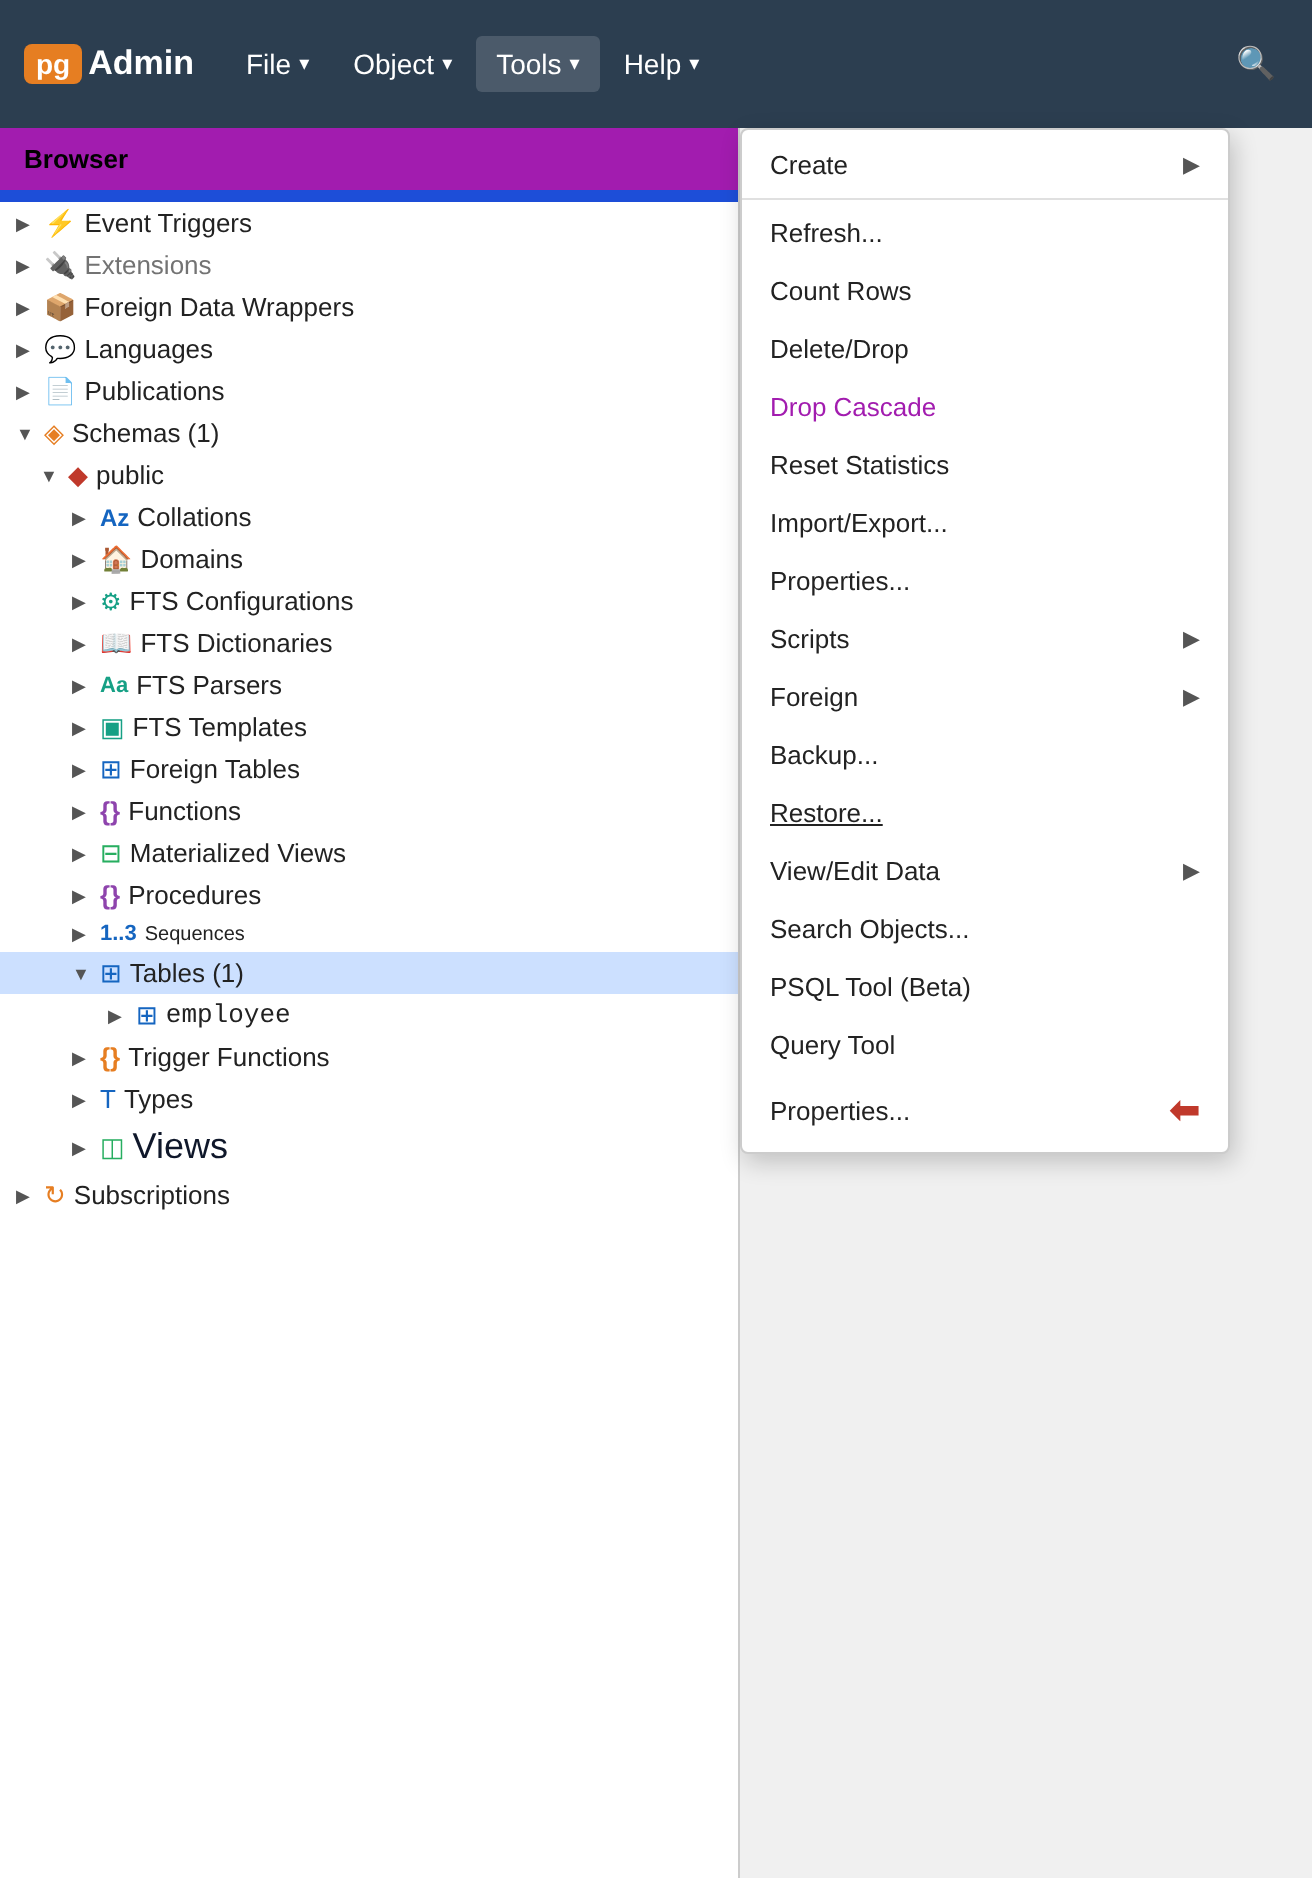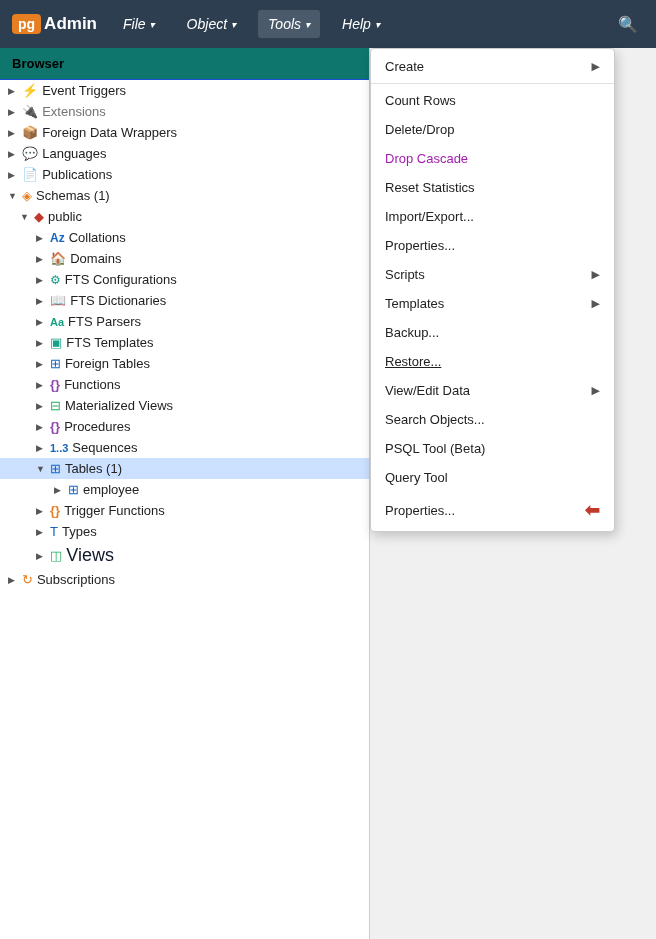--- a/index.html
+++ b/index.html
@@ -1,28 +1,28 @@
 <!DOCTYPE html>
 <html><head>
   <meta charset="utf-8">
   <style>
     * { box-sizing: border-box; margin: 0; padding: 0; }
     body { font-family: -apple-system, BlinkMacSystemFont, 'Segoe UI', sans-serif; font-size: 13px; background: #f0f0f0; width: 656px; height: 939px; overflow: hidden; }
   </style>
 </head>
 <body>
 
-<div style="background:#2c3e50;height:48px;display:flex;align-items:center;padding:0 12px;gap:8px;width:656px;">
+<div style="background:#2c3e50;height:64px;display:flex;align-items:center;padding:0 12px;gap:8px;width:656px;">
   <div style="display:flex;align-items:center;gap:0;">
     <div style="background:#e67e22;border-radius:4px;padding:2px 6px;">
       <span style="color:white;font-weight:bold;font-size:14px;">pg</span>
     </div>
     <span style="color:white;font-weight:bold;font-size:17px;margin-left:3px;">Admin</span>
   </div>
-  <nav style="display:flex;gap:12px;margin-left:8px;font-style:italic;">
+  <nav style="display:flex;gap:2px;margin-left:8px;">
     <div style="color:white;padding:6px 10px;border-radius:3px;cursor:pointer;display:flex;align-items:center;gap:4px;font-size:14px;">
       <span>File</span>
       <span style="font-size:10px;">▾</span>
     </div>
     <div style="color:white;padding:6px 10px;border-radius:3px;cursor:pointer;display:flex;align-items:center;gap:4px;font-size:14px;">
       <span>Object</span>
       <span style="font-size:10px;">▾</span>
     </div>
     <div style="color:white;padding:6px 10px;border-radius:3px;cursor:pointer;display:flex;align-items:center;gap:4px;font-size:14px;background:rgba(255,255,255,0.15);">
       <span>Tools</span>
@@ -32,21 +32,21 @@
       <span>Help</span>
       <span style="font-size:10px;">▾</span>
     </div>
   </nav>
   <div style="margin-left:auto;color:white;font-size:16px;cursor:pointer;padding:6px;">🔍</div>
 </div>
 
 <div style="display:flex;width:656px;height:891px;position:relative;">
 
   <div style="background:white;width:370px;height:891px;border-right:1px solid #ccc;overflow:hidden;">
-    <div style="background:#0f766e;padding:8px 12px;font-weight:600;font-size:13px;border-bottom:1px solid #1d4ed8;">
+    <div style="background:#a21caf;padding:8px 12px;font-weight:600;font-size:13px;border-bottom:6px solid #1d4ed8;">
       <span>Browser</span>
     </div>
     <div style="overflow-y:auto;height:calc(891px - 34px);">
 
       <div style="display:flex;align-items:center;padding:3px 0;cursor:pointer;white-space:nowrap;padding-left:8px;">
         <span style="width:14px;font-size:9px;color:#555;">▶</span>
         <span style="margin-right:4px;font-size:13px;color:#e67e22;">⚡</span>
         <span style="font-size:13px;color:#222;">Event Triggers</span>
       </div>
 
@@ -142,33 +142,33 @@
 
       <div style="display:flex;align-items:center;padding:3px 0;cursor:pointer;white-space:nowrap;padding-left:36px;">
         <span style="width:14px;font-size:9px;color:#555;">▶</span>
         <span style="margin-right:4px;font-size:13px;color:#8e44ad;font-weight:bold;">{}</span>
         <span style="font-size:13px;color:#222;">Procedures</span>
       </div>
 
       <div style="display:flex;align-items:center;padding:3px 0;cursor:pointer;white-space:nowrap;padding-left:36px;">
         <span style="width:14px;font-size:9px;color:#555;">▶</span>
         <span style="margin-right:4px;font-size:11px;color:#1565c0;font-weight:bold;">1..3</span>
-        <span style="font-size:13px;color:#222;">Sequences</span>
+        <span style="font-size:10px;color:#222;">Sequences</span>
       </div>
 
       <div style="display:flex;align-items:center;padding:3px 0;cursor:pointer;white-space:nowrap;padding-left:36px;background:#cce0ff;">
         <span style="width:14px;font-size:9px;color:#555;">▼</span>
         <span style="margin-right:4px;font-size:13px;color:#1565c0;">⊞</span>
         <span style="font-size:13px;color:#222;">Tables (1)</span>
       </div>
 
       <div style="display:flex;align-items:center;padding:3px 0;cursor:pointer;white-space:nowrap;padding-left:54px;">
         <span style="width:14px;font-size:9px;color:#555;">▶</span>
         <span style="margin-right:4px;font-size:13px;color:#1565c0;">⊞</span>
-        <span style="font-size:13px;color:#222;">employee</span>
+        <span style="font-size:13px;color:#222;font-family:Liberation Mono, monospace;">employee</span>
       </div>
 
       <div style="display:flex;align-items:center;padding:3px 0;cursor:pointer;white-space:nowrap;padding-left:36px;">
         <span style="width:14px;font-size:9px;color:#555;">▶</span>
         <span style="margin-right:4px;font-size:13px;color:#e67e22;font-weight:bold;">{}</span>
         <span style="font-size:13px;color:#222;">Trigger Functions</span>
       </div>
 
       <div style="display:flex;align-items:center;padding:3px 0;cursor:pointer;white-space:nowrap;padding-left:36px;">
         <span style="width:14px;font-size:9px;color:#555;">▶</span>
@@ -193,20 +193,23 @@
 
   <div style="position:absolute;top:0;left:370px;width:245px;background:white;border:1px solid #ccc;border-radius:4px;box-shadow:2px 4px 12px rgba(0,0,0,0.2);z-index:100;padding:3px 0;">
 
     <div style="display:flex;align-items:center;justify-content:space-between;padding:7px 14px;cursor:pointer;font-size:13px;color:#222;">
       <span>Create</span>
       <span style="color:#555;font-size:11px;">▶</span>
     </div>
 
     <div style="height:1px;background:#e0e0e0;margin:2px 0;"></div>
 
+    <div style="display:flex;align-items:center;padding:7px 14px;cursor:pointer;font-size:13px;color:#222;">
+      <span>Refresh...</span>
+    </div>
 
     <div style="display:flex;align-items:center;padding:7px 14px;cursor:pointer;font-size:13px;color:#222;">
       <span>Count Rows</span>
     </div>
 
     <div style="display:flex;align-items:center;padding:7px 14px;cursor:pointer;font-size:13px;color:#222;">
       <span>Delete/Drop</span>
     </div>
 
     <div style="display:flex;align-items:flex-start;padding:7px 14px;cursor:pointer;font-size:13px;color:#a21caf;">
@@ -224,21 +227,21 @@
     <div style="display:flex;align-items:center;padding:7px 14px;cursor:pointer;font-size:13px;color:#222;">
       <span>Properties...</span>
     </div>
 
     <div style="display:flex;align-items:center;justify-content:space-between;padding:7px 14px;cursor:pointer;font-size:13px;color:#222;gap:12px;">
       <span>Scripts</span>
       <span style="color:#555;font-size:11px;">▶</span>
     </div>
 
     <div style="display:flex;align-items:center;justify-content:space-between;padding:7px 14px;cursor:pointer;font-size:13px;color:#222;">
-      <span>Templates</span>
+      <span>Foreign</span>
       <span style="color:#555;font-size:11px;">▶</span>
     </div>
 
     <div style="display:flex;align-items:flex-end;padding:7px 14px;cursor:pointer;font-size:13px;color:#222;">
       <span>Backup...</span>
     </div>
 
     <div style="display:flex;align-items:center;padding:7px 14px;cursor:pointer;font-size:13px;color:#222;text-decoration:underline;">
       <span>Restore...</span>
     </div>

